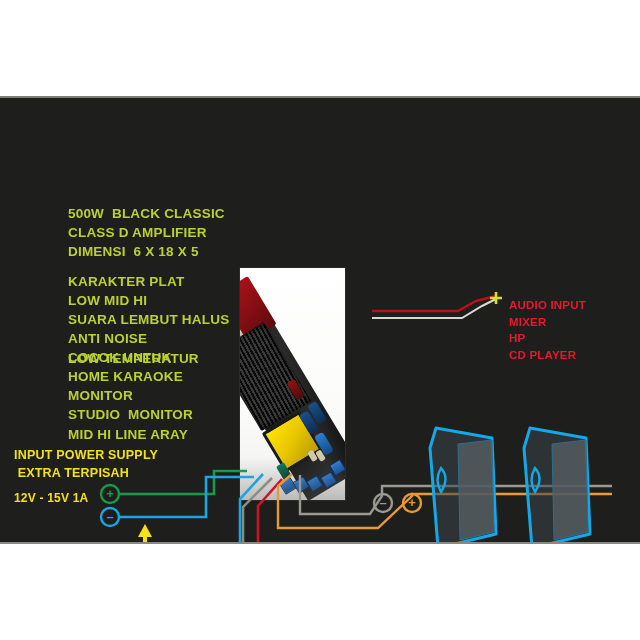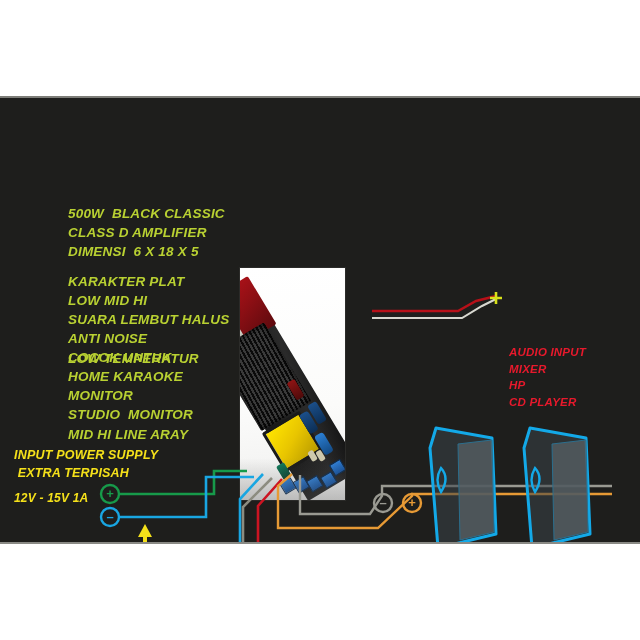--- a/index.html
+++ b/index.html
@@ -2,24 +2,24 @@
 <html><head>
 <meta charset="utf-8">
 <style>
   html,body{margin:0;padding:0;background:#ffffff;}
   body{width:640px;height:640px;overflow:hidden;font-family:"Liberation Sans",sans-serif;}
   #stage{position:relative;width:640px;height:640px;background:#ffffff;}
   #poster{position:absolute;left:0;top:96px;width:640px;height:448px;background:#1e1e1c;overflow:hidden;}
   #poster:before{content:"";position:absolute;left:0;top:0;width:100%;height:2px;background:#7d7d78;}
   #poster:after{content:"";position:absolute;left:0;bottom:0;width:100%;height:2px;background:#8a8a85;}
 
-  .txtblock{position:absolute;line-height:1.42;letter-spacing:.2px;font-weight:bold;white-space:pre;font-style:italic;}
+  .txtblock{position:absolute;line-height:1.42;letter-spacing:.2px;font-weight:bold;white-space:pre;}
   .lime{color:#b9d132;}
   .yel{color:#f5e11a;}
-  .red{color:#e8192c;margin-top:47px;}
+  .red{color:#e8192c;}
 
   
   #spec1{left:68px;top:108px;font-size:13.5px;}
   #spec2{left:68px;top:176px;font-size:13.5px;}
   #spec3{left:68px;top:252px;font-size:13.5px;}
 
   
   #psTitle{left:14px;top:351px;font-size:12.5px;}
   #psVolt{left:14px;top:394px;font-size:12px;}
   #audioTitle{left:509px;top:201px;font-size:11.5px;line-height:1.45;}

